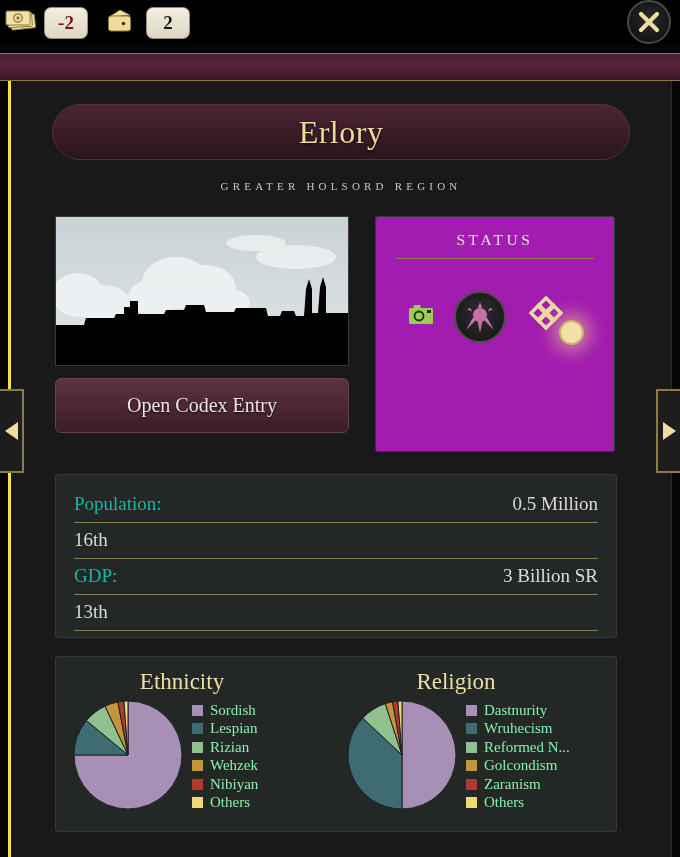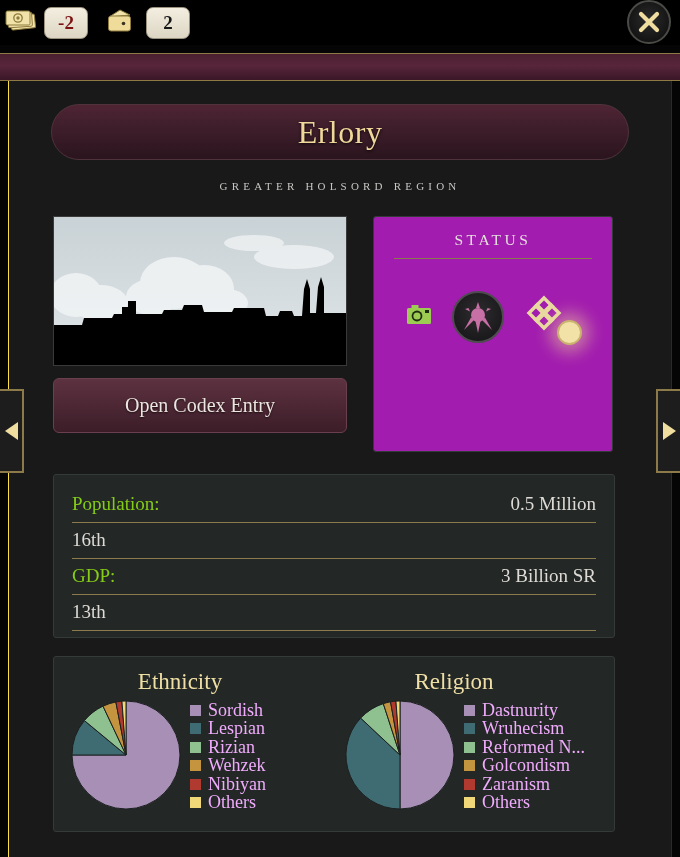--- a/index.html
+++ b/index.html
@@ -49,21 +49,21 @@
   .band {
     position: absolute; top: 53px; left: 0; width: 680px; height: 28px;
     background: linear-gradient(#4a1f30, #58253a 45%, #3a1726);
     border-top: 1px solid #8f7a45; border-bottom: 1px solid #8f7a45;
   }
 
   
   .panel {
     position: absolute; top: 81px; left: 8px; width: 664px; height: 776px;
     background: #19191a;
-    border-left: 1px solid #fde047; border-right: 1px solid #2a2a2b;
+    border-left: 3px solid #fde047; border-right: 1px solid #2a2a2b;
     overflow: hidden;
   }
 
   
   .nav-tab {
     position: absolute; top: 389px; width: 24px; height: 84px;
     background: #1d1d1e; border: 2px solid #8c7a48;
     display: flex; align-items: center; justify-content: center;
     cursor: pointer; z-index: 40;
   }
@@ -134,40 +134,40 @@
   
   .stats {
     margin: 22px 40px 0 44px; width: 562px;
     background: #232826; border: 1px solid #343a37; border-radius: 3px;
     padding: 12px 18px 6px;
   }
   .stat-row {
     display: flex; justify-content: space-between; align-items: baseline;
     padding: 6px 0 7px; border-bottom: 1px solid #8a7a4c;
   }
-  .stat-label { font-size: 19px; color: #84cc16; }
+  .stat-label { font-size: 19px; color: #14b8a6; }
   .stat-value { font-size: 19px; color: #dedbd6; }
 
   
   .charts {
     margin: 18px 40px 0 44px; width: 562px; height: 176px;
     background: #232826; border: 1px solid #343a37; border-radius: 3px;
     display: flex; padding: 10px 6px 0;
   }
   .chart-col { width: 50%; position: relative; }
   .chart-title {
     text-align: center; font-size: 23px; color: #f0dfa5; margin-top: 2px;
     margin-left: -34px;
   }
   .chart-body { display: flex; align-items: flex-start; margin-top: 4px; }
   .pie-wrap { width: 112px; height: 112px; margin-left: 10px; flex: none; }
   .legend { margin-left: 8px; padding-top: 2px; }
   .legend-item { display: flex; align-items: center; height: 18.5px; }
   .sw { width: 11px; height: 11px; flex: none; margin-right: 7px; }
-  .legend-label { font-size: 18px; color: #f0abfc; white-space: nowrap; }
+  .legend-label { font-size: 15px; color: #86efac; white-space: nowrap; }
 </style>
 </head>
 <body>
 
 <div id="app">
 
   <div class="topbar">
 
     <div class="res-group">
       <span class="res-icon">

